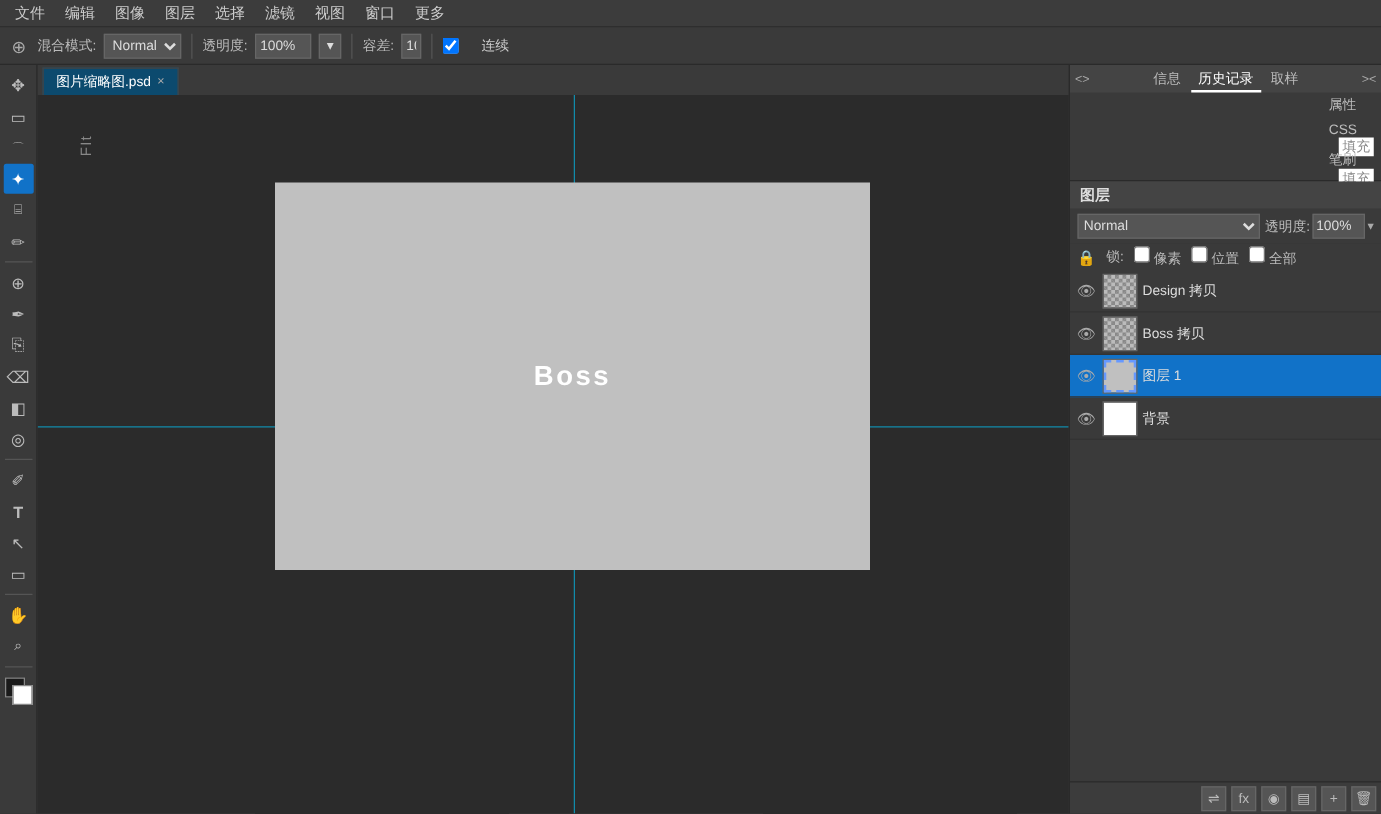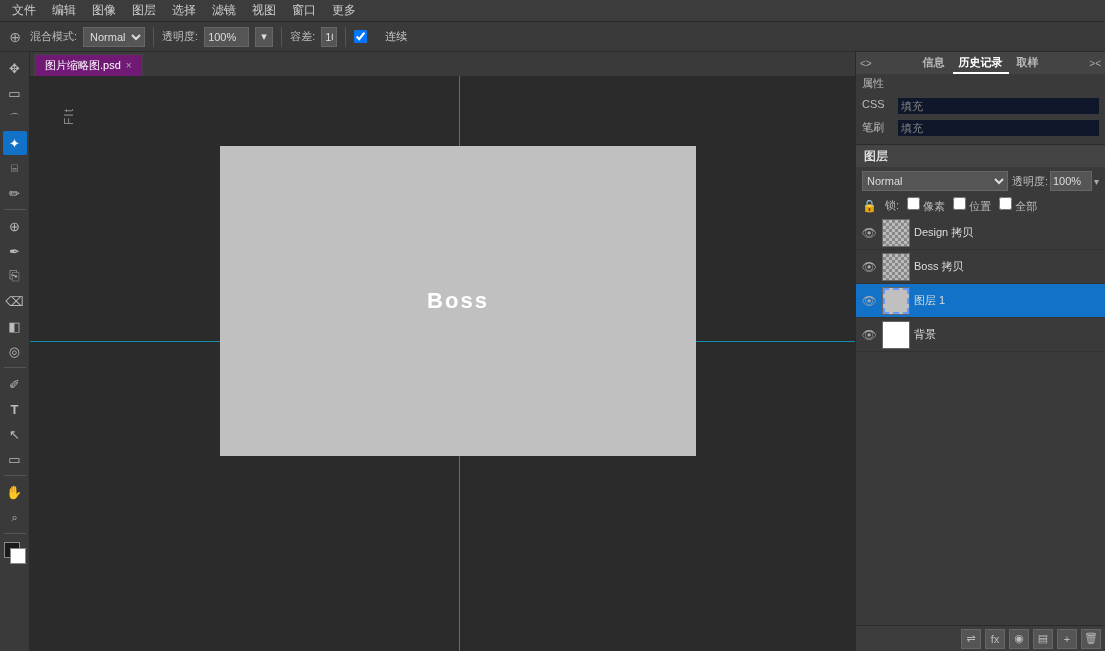--- a/index.html
+++ b/index.html
@@ -185,21 +185,21 @@
       border-bottom: none;
       padding: 3px 10px;
       font-size: 11px;
       color: #ddd;
       display: flex;
       align-items: center;
       gap: 5px;
       cursor: pointer;
       height: 22px;
     }
-    .tab.active { background: #701a75; color: #fff; }
+    .tab.active { background: #0c4a6e; color: #fff; }
     .tab-close { font-size: 10px; color: #aaa; cursor: pointer; }
 
     
     .canvas-viewport {
       flex: 1;
       position: relative;
       overflow: hidden;
     }
 
     
@@ -272,48 +272,48 @@
     }
     .panel-top-tabs {
       display: flex;
       gap: 2px;
     }
     .panel-tab {
       padding: 2px 6px;
       font-size: 11px;
       color: #bbb;
       cursor: pointer;
-      font-weight: bold;
     }
     .panel-tab.active { color: #fff; border-bottom: 2px solid #fff; }
     .panel-arrows {
       font-size: 10px;
       color: #aaa;
       cursor: pointer;
     }
     .panel-rows {
       padding: 2px 0;
     }
     .panel-row {
       display: flex;
-      align-items: flex-start;
+      align-items: flex-end;
       height: 22px;
       padding: 0 6px;
+      flex-direction: column;
     }
     .panel-row-label {
       width: 36px;
       font-size: 11px;
       color: #bbb;
       flex-shrink: 0;
     }
     .panel-row-value {
       flex: 1;
       font-size: 11px;
       color: #ccc;
-      background: #0f172a;
+      background: #ffffff;
       height: 16px;
       padding: 0 3px;
       display: flex;
       align-items: center;
     }
     .panel-row-value.open-btn {
       background: none;
       color: #aaa;
     }
 

